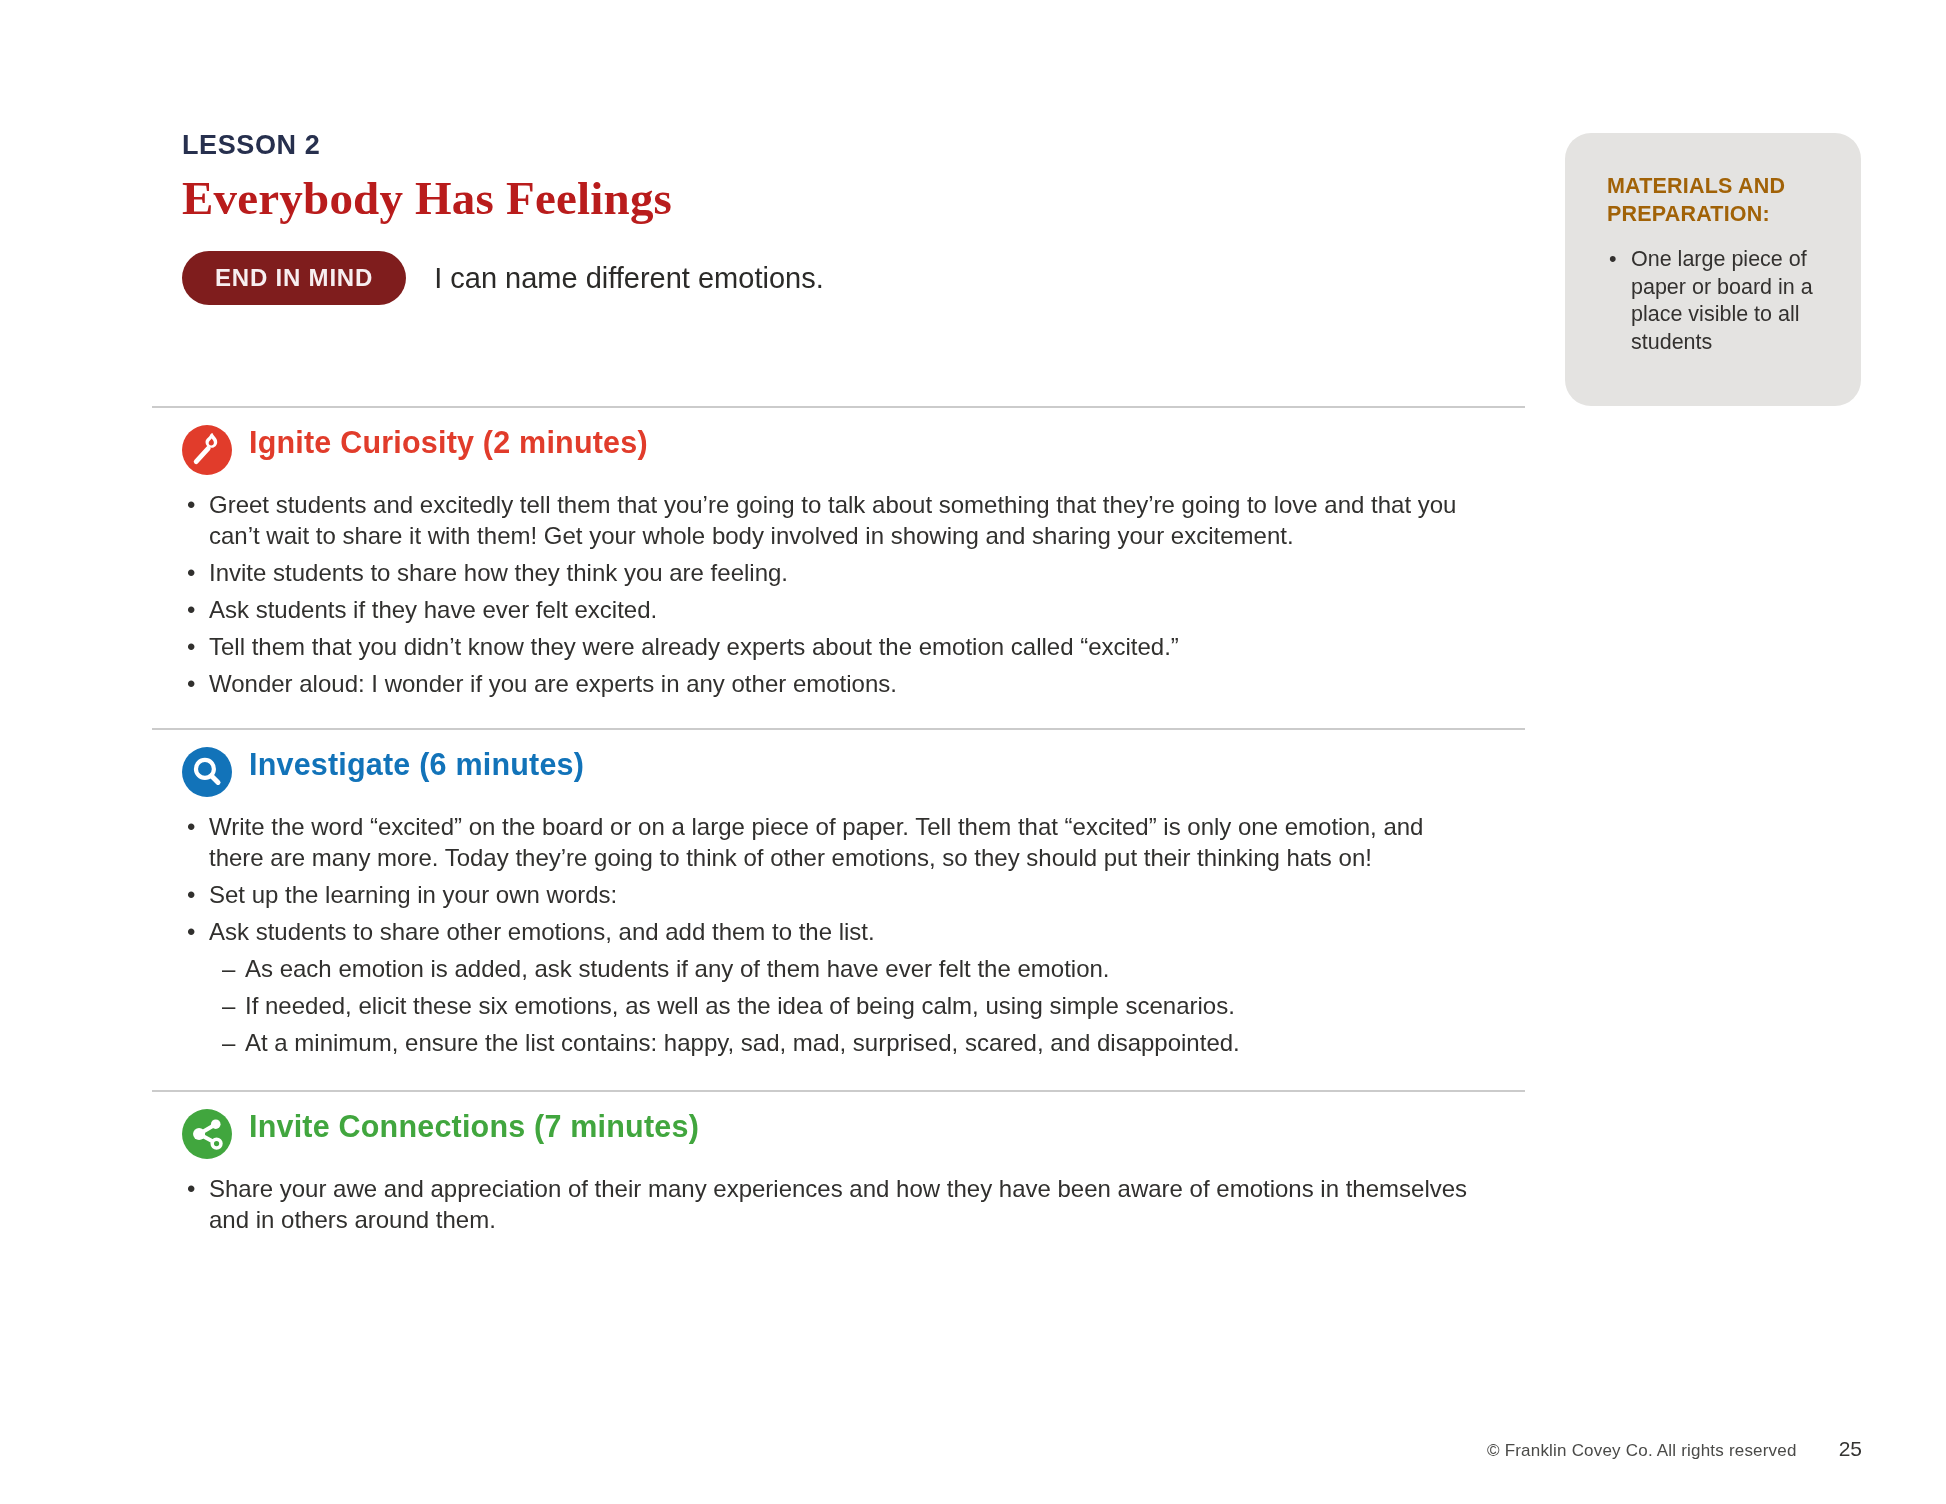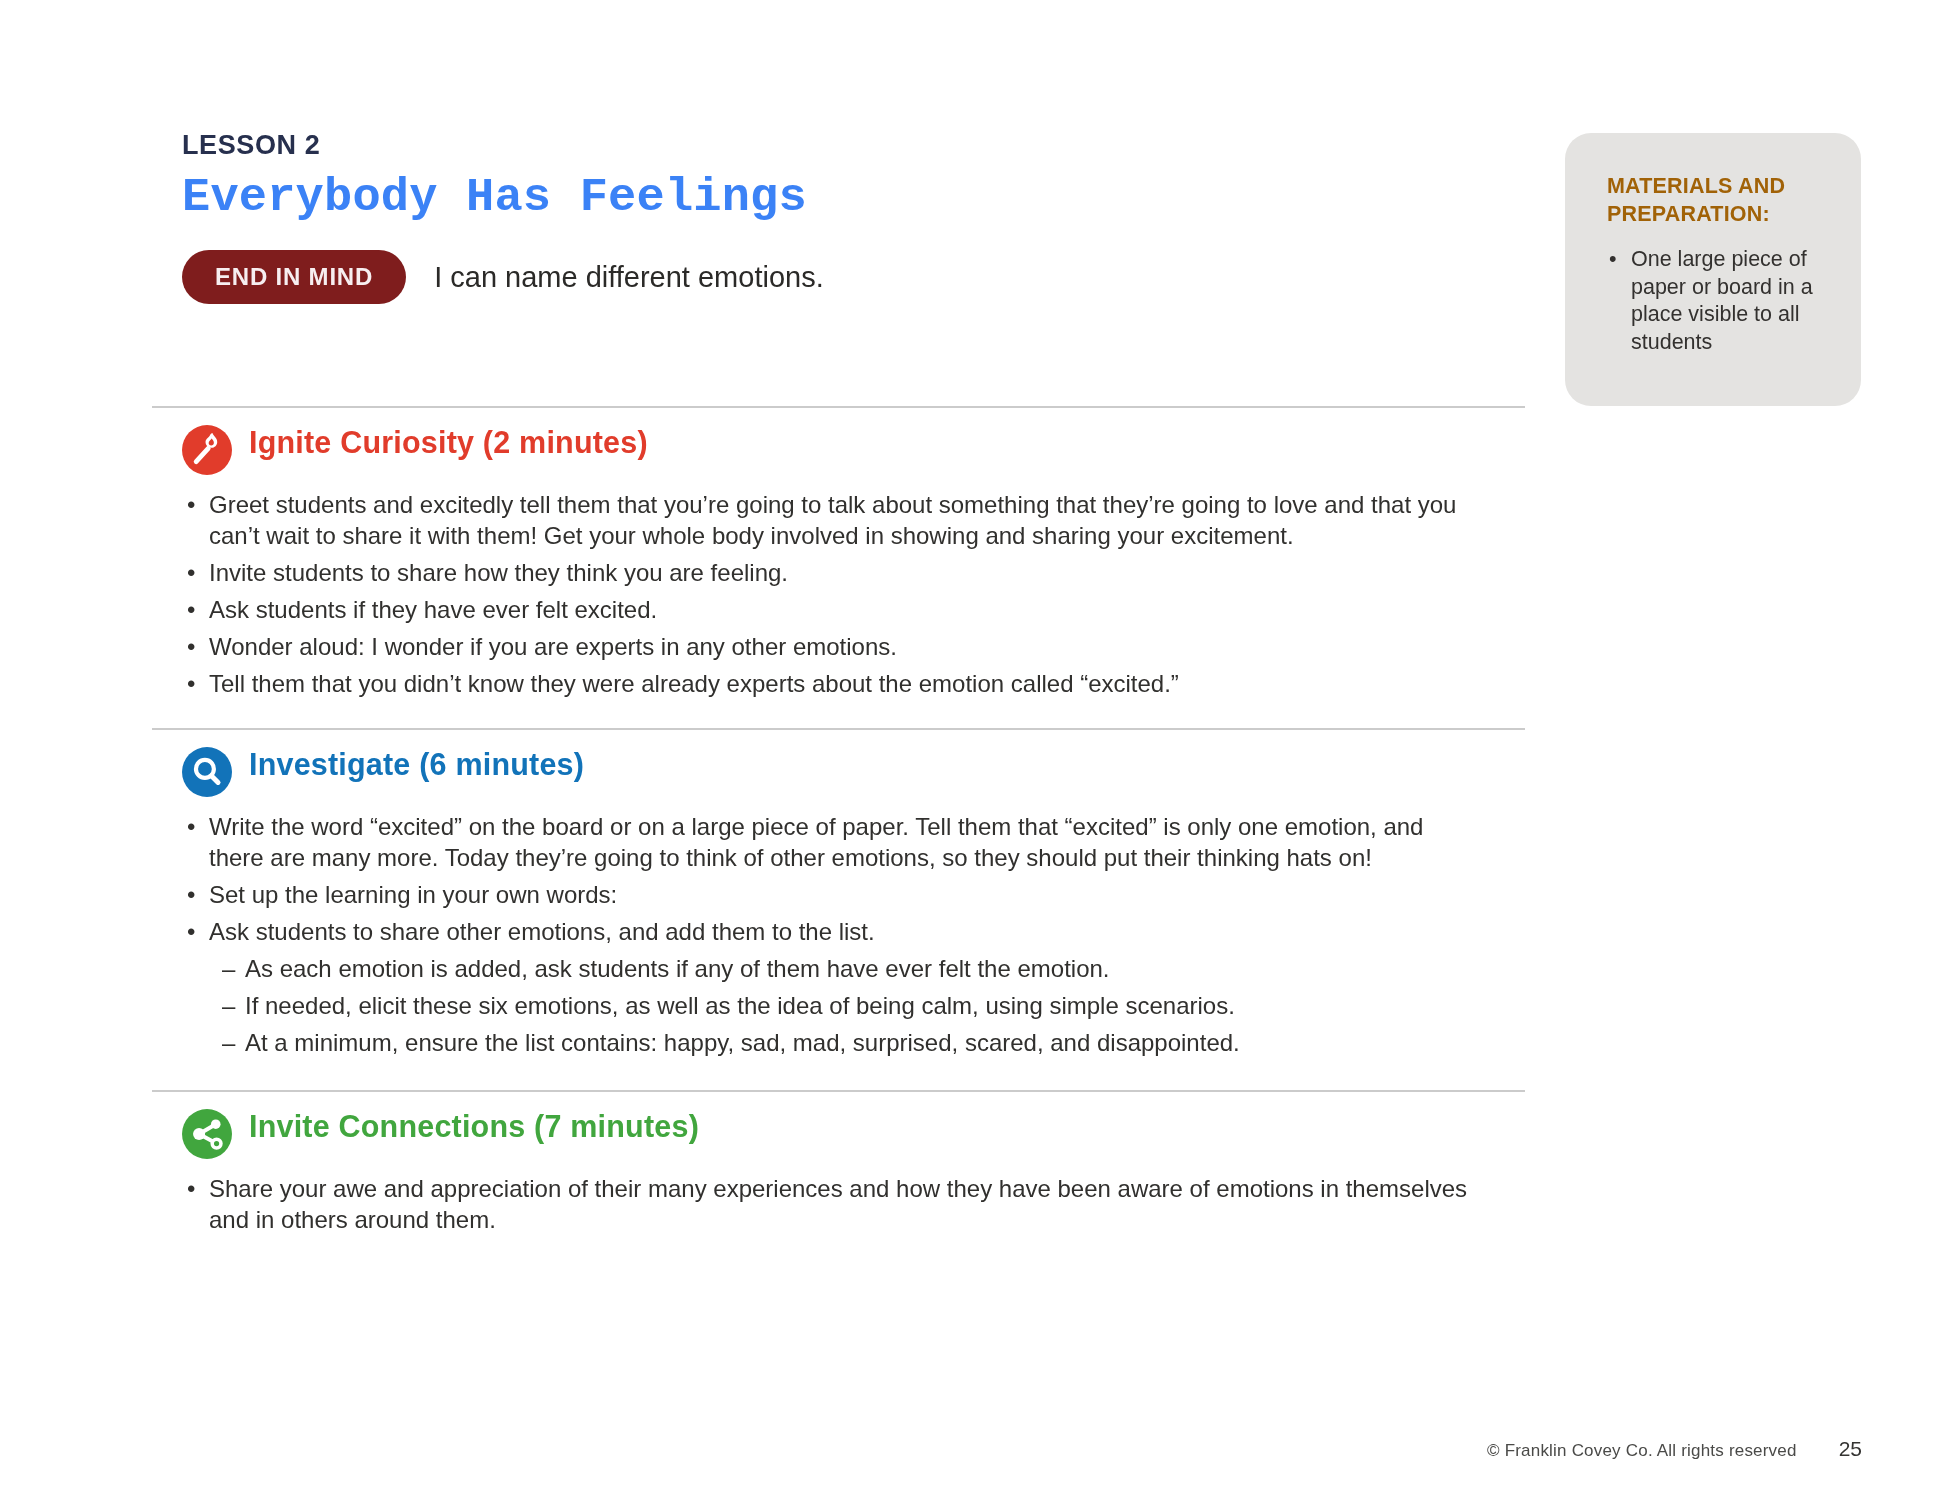--- a/index.html
+++ b/index.html
@@ -13,23 +13,23 @@
   .page { position: relative; width: 1946px; height: 1365px; }
 
   
   .lesson-header { position: absolute; left: 182px; top: 130px; width: 1340px; }
   .lesson-label {
     font-size: 27px; font-weight: bold; letter-spacing: 0.6px;
     color: #27304e;
   }
   .page-title {
     margin: 10px 0 0 0;
-    font-family: Liberation Mono, monospace;
+    font-family: Liberation Serif, serif;
     font-size: 47px; font-weight: bold; letter-spacing: 0.2px;
-    color: #3b82f6;
+    color: #b91c1c;
   }
   .eim-row { display: flex; align-items: center; margin-top: 26px; height: 54px; }
   .eim-badge {
     display: inline-flex; align-items: center; justify-content: center;
     height: 54px; padding: 0 33px;
     background: #212b50; border-radius: 28px;
     color: #f7eef0; font-size: 24px; font-weight: bold; letter-spacing: 0.8px;
     white-space: nowrap;
   }
   .eim-text { margin-left: 28px; font-size: 29px; color: #2b2a28; }
@@ -115,22 +115,22 @@
           <path d="M14.6 3.8 C15.2 5.4 16.9 6.2 16.9 8.1 C16.9 9.7 15.7 10.9 14.1 10.9 C12.5 10.9 11.3 9.7 11.3 8.2 C11.3 6.6 12.9 6.3 13.6 4.6 C13.9 4.0 14.2 3.9 14.6 3.8 Z" fill="#ffffff"></path>
           <path d="M14.2 6.5 C14.8 7.3 15.3 7.7 15.3 8.5 C15.3 9.3 14.7 9.8 14.0 9.8 C13.3 9.8 12.8 9.3 12.8 8.6 C12.8 7.8 13.7 7.4 14.2 6.5 Z" fill="currentColor"></path>
         </svg>
       </span>
       <h2 class="section-title" style="color: rgb(225, 60, 43);">Ignite Curiosity (2 minutes)</h2>
     </div>
     <ul class="bullets">
       <li>Greet students and excitedly tell them that you’re going to talk about something that they’re going to love and that you can’t wait to share it with them! Get your whole body involved in showing and sharing your excitement.</li>
       <li>Invite students to share how they think you are feeling.</li>
       <li>Ask students if they have ever felt excited.</li>
+      <li>Tell them that you didn’t know they were already experts about the emotion called “excited.”</li>
       <li>Wonder aloud: I wonder if you are experts in any other emotions.</li>
-      <li>Tell them that you didn’t know they were already experts about the emotion called “excited.”</li>
     </ul>
   </section>
 
   <section class="section section-2">
     <div class="section-head">
       <span class="section-icon" style="color: rgb(18, 115, 185);">
         <svg viewBox="0 0 24 24">
           <circle cx="12" cy="12" r="12" fill="currentColor"></circle>
           <circle cx="11" cy="10.5" r="4.3" fill="none" stroke="#ffffff" stroke-width="2"></circle>
           <path d="M14.2 13.9 L17.3 17" stroke="#ffffff" stroke-width="2.4" stroke-linecap="round" fill="none"></path>

